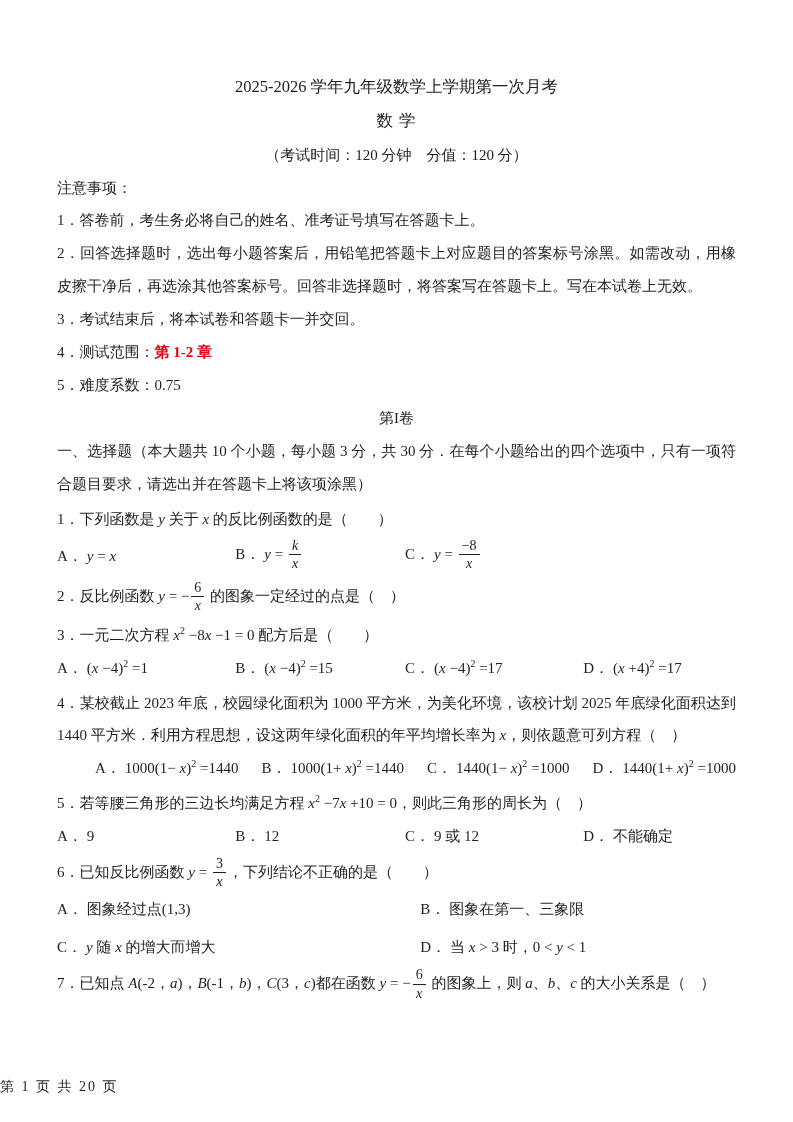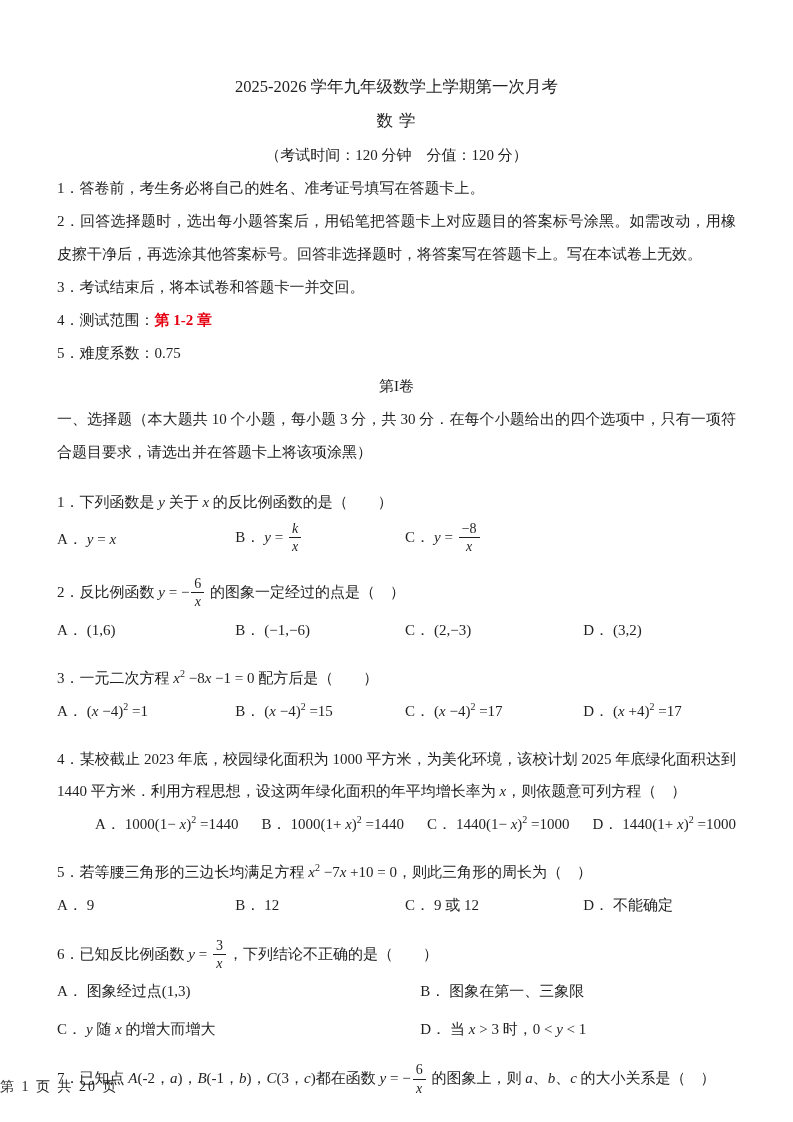--- a/index.html
+++ b/index.html
@@ -18,21 +18,21 @@
   }
   .center { text-align:center; }
   .doc-title   { font-size:16.5px; line-height:34px; }
   .doc-subject { font-size:16.5px; line-height:34px; letter-spacing:1px; }
   .doc-info    { font-size:15px;   line-height:34px; }
   .notice-heading { line-height:32px; }
   .notice-item { line-height:33px; text-align:justify; }
   .red { color:var(--red); font-weight:bold; }
   .kjuan { line-height:33px; }
   .sec-heading { line-height:33px; text-align:justify; }
-  .q-stem { line-height:32px; text-align:justify; margin-top:17px; }
+  .q-stem { line-height:32px; text-align:justify; margin-top:2px; }
   .options { margin:2px 0 4px 0; }
   .options.grid4 { display:grid; grid-template-columns:1.05fr 1fr 1.05fr 0.9fr; align-items:center; }
   .options.grid2 { display:grid; grid-template-columns:1.15fr 1fr; row-gap:8px; align-items:center; }
   .options.row   { display:flex; justify-content:space-between; align-items:center; flex-wrap:nowrap;margin-left:38px; }
   .opt { line-height:30px; white-space:nowrap; }
   .opt-label { margin-right:4px; }
   .math { font-family:"Liberation Serif","DejaVu Serif",serif; }
   .math i { font-style:italic; }
   sup { font-size:10px; line-height:0; }
   .frac {
@@ -47,20 +47,21 @@
   }
 </style>
 </head>
 <body>
 
 <div class="page">
   <div class="doc-title center">2025-2026 学年九年级数学上学期第一次月考</div>
   <div class="doc-subject center">数  学</div>
   <div class="doc-info center">（考试时间：120 分钟　分值：120 分）</div>
 
+  <div class="notice-heading">注意事项：</div>
   <div id="notice-list">
       <div class="notice-item">1．答卷前，考生务必将自己的姓名、准考证号填写在答题卡上。</div>
       <div class="notice-item">2．回答选择题时，选出每小题答案后，用铅笔把答题卡上对应题目的答案标号涂黑。如需改动，用橡皮擦干净后，再选涂其他答案标号。回答非选择题时，将答案写在答题卡上。写在本试卷上无效。</div>
       <div class="notice-item">3．考试结束后，将本试卷和答题卡一并交回。</div>
       <div class="notice-item">4．测试范围：<span class="red">第 1-2 章</span></div>
       <div class="notice-item">5．难度系数：0.75</div>
     </div>
 
   <div class="kjuan center">第I卷</div>
   <div class="sec-heading">一、选择题（本大题共 10 个小题，每小题 3 分，共 30 分．在每个小题给出的四个选项中，只有一项符合题目要求，请选出并在答题卡上将该项涂黑）</div>
@@ -69,26 +70,20 @@
       <div class="question">
         <div class="q-stem">1．下列函数是 <span class="math"><i>y</i></span> 关于 <span class="math"><i>x</i></span> 的反比例函数的是（　　）</div>
         <div class="options grid4">
           <span class="opt"><span class="opt-label">A．</span><span class="math"><i>y</i> = <i>x</i></span></span>
           <span class="opt"><span class="opt-label">B．</span><span class="math"><i>y</i> = </span><span class="frac"><span class="fnum"><i>k</i></span><span class="fden"><i>x</i></span></span></span>
           <span class="opt"><span class="opt-label">C．</span><span class="math"><i>y</i> = </span><span class="frac"><span class="fnum">−8</span><span class="fden"><i>x</i></span></span></span>
         </div>
       </div>
       <div class="question">
         <div class="q-stem">2．反比例函数 <span class="math"><i>y</i> = −</span><span class="frac"><span class="fnum">6</span><span class="fden"><i>x</i></span></span> 的图象一定经过的点是（　）</div>
-        <div class="options grid4">
-          <span class="opt"><span class="opt-label">A．</span><span class="math">(1,6)</span></span>
-          <span class="opt"><span class="opt-label">B．</span><span class="math">(−1,−6)</span></span>
-          <span class="opt"><span class="opt-label">C．</span><span class="math">(2,−3)</span></span>
-          <span class="opt"><span class="opt-label">D．</span><span class="math">(3,2)</span></span>
-        </div>
       </div>
       <div class="question">
         <div class="q-stem">3．一元二次方程 <span class="math"><i>x</i><sup>2</sup> −8<i>x</i> −1 = 0</span> 配方后是（　　）</div>
         <div class="options grid4">
           <span class="opt"><span class="opt-label">A．</span><span class="math">(<i>x</i> −4)<sup>2</sup> =1</span></span>
           <span class="opt"><span class="opt-label">B．</span><span class="math">(<i>x</i> −4)<sup>2</sup> =15</span></span>
           <span class="opt"><span class="opt-label">C．</span><span class="math">(<i>x</i> −4)<sup>2</sup> =17</span></span>
           <span class="opt"><span class="opt-label">D．</span><span class="math">(<i>x</i> +4)<sup>2</sup> =17</span></span>
         </div>
       </div>

